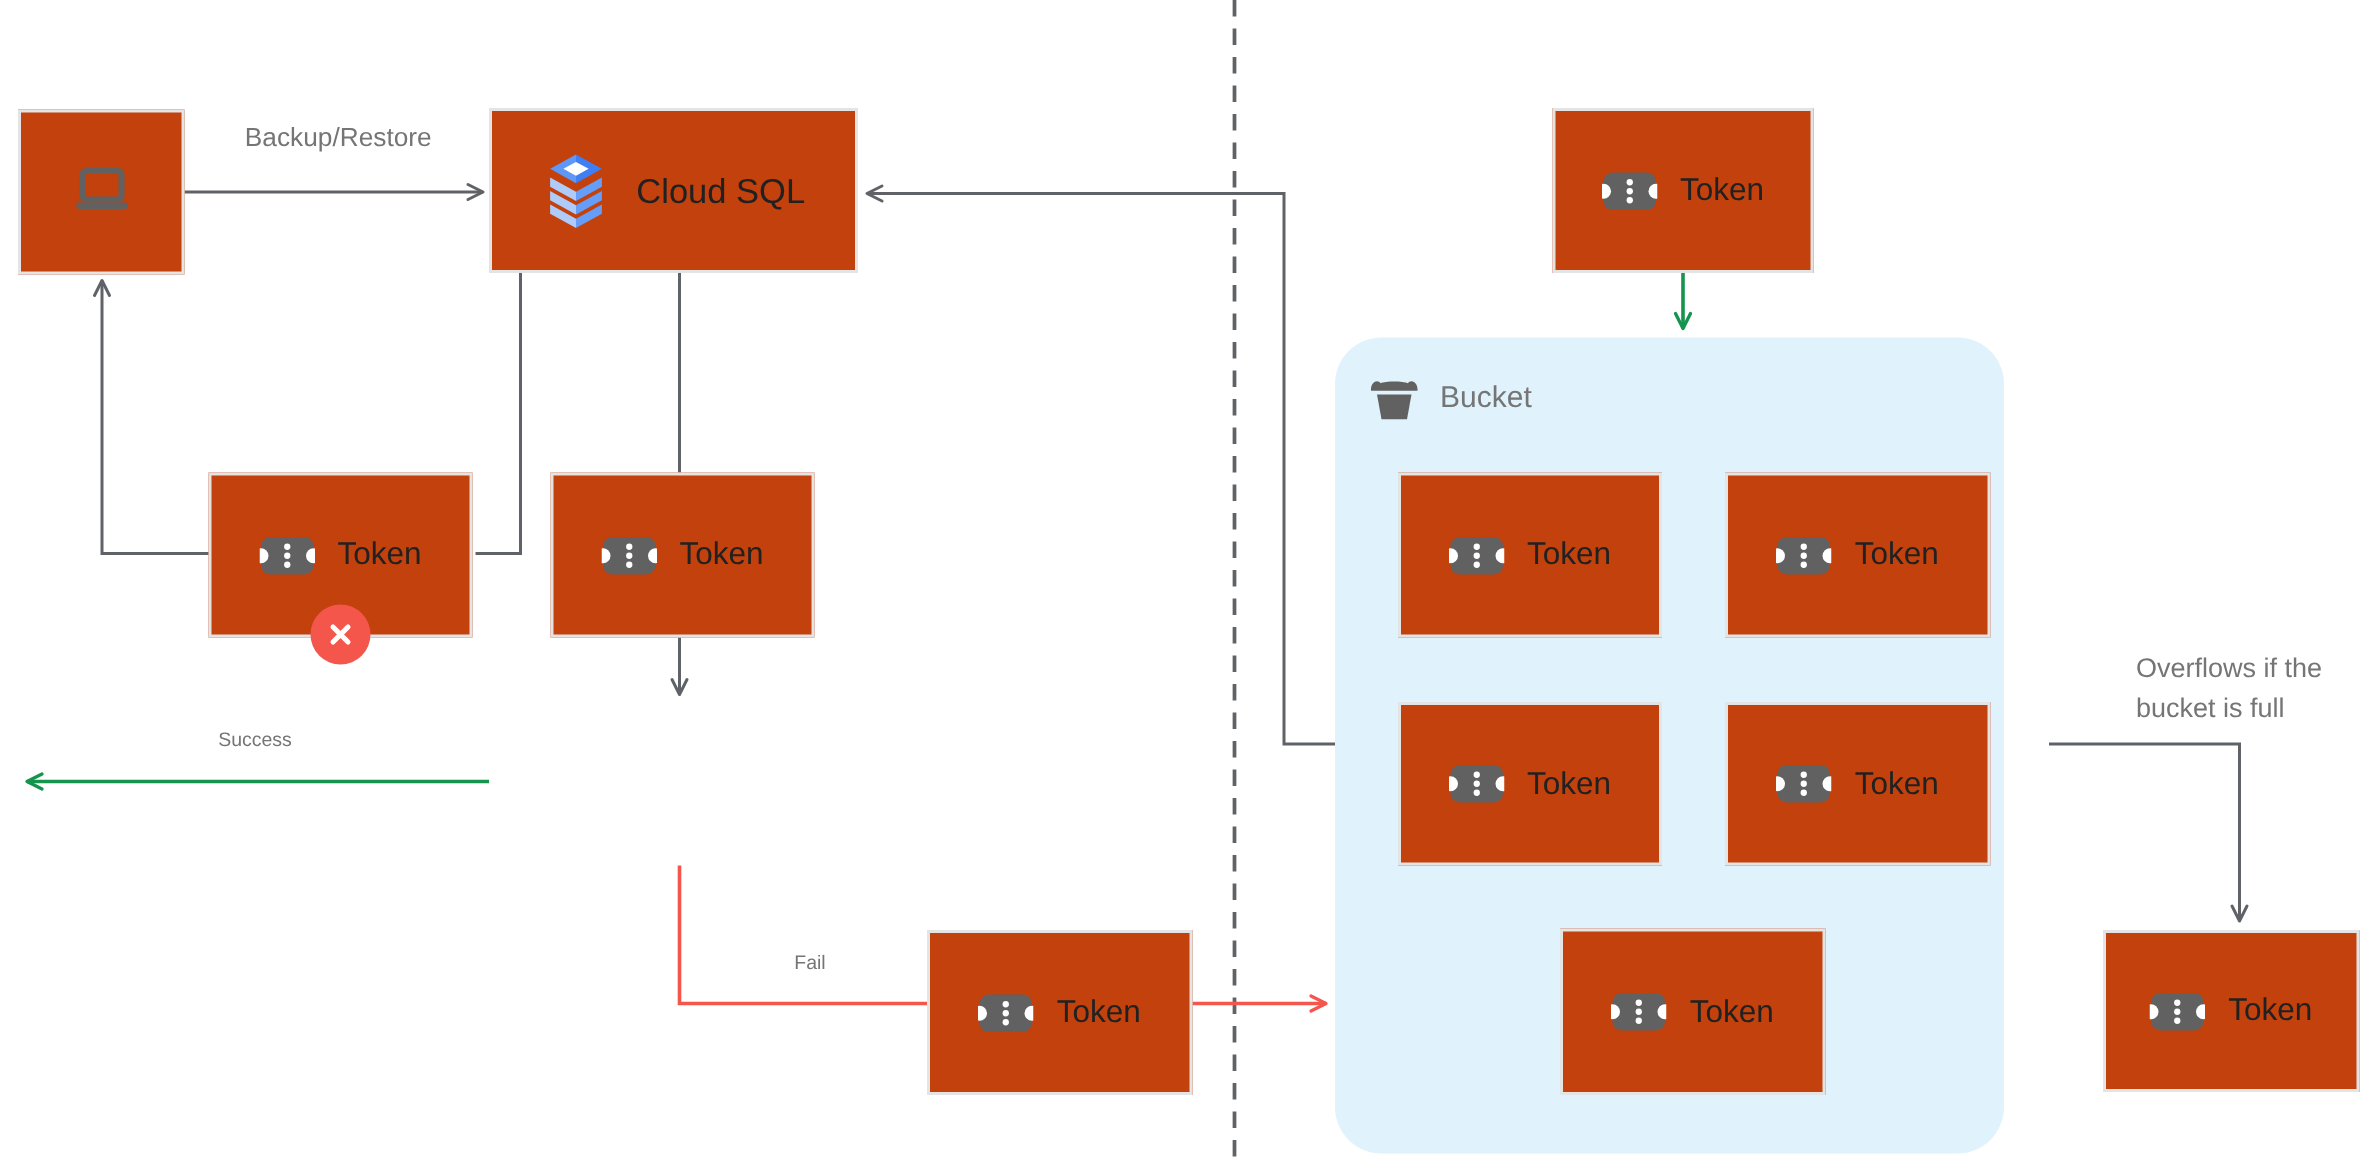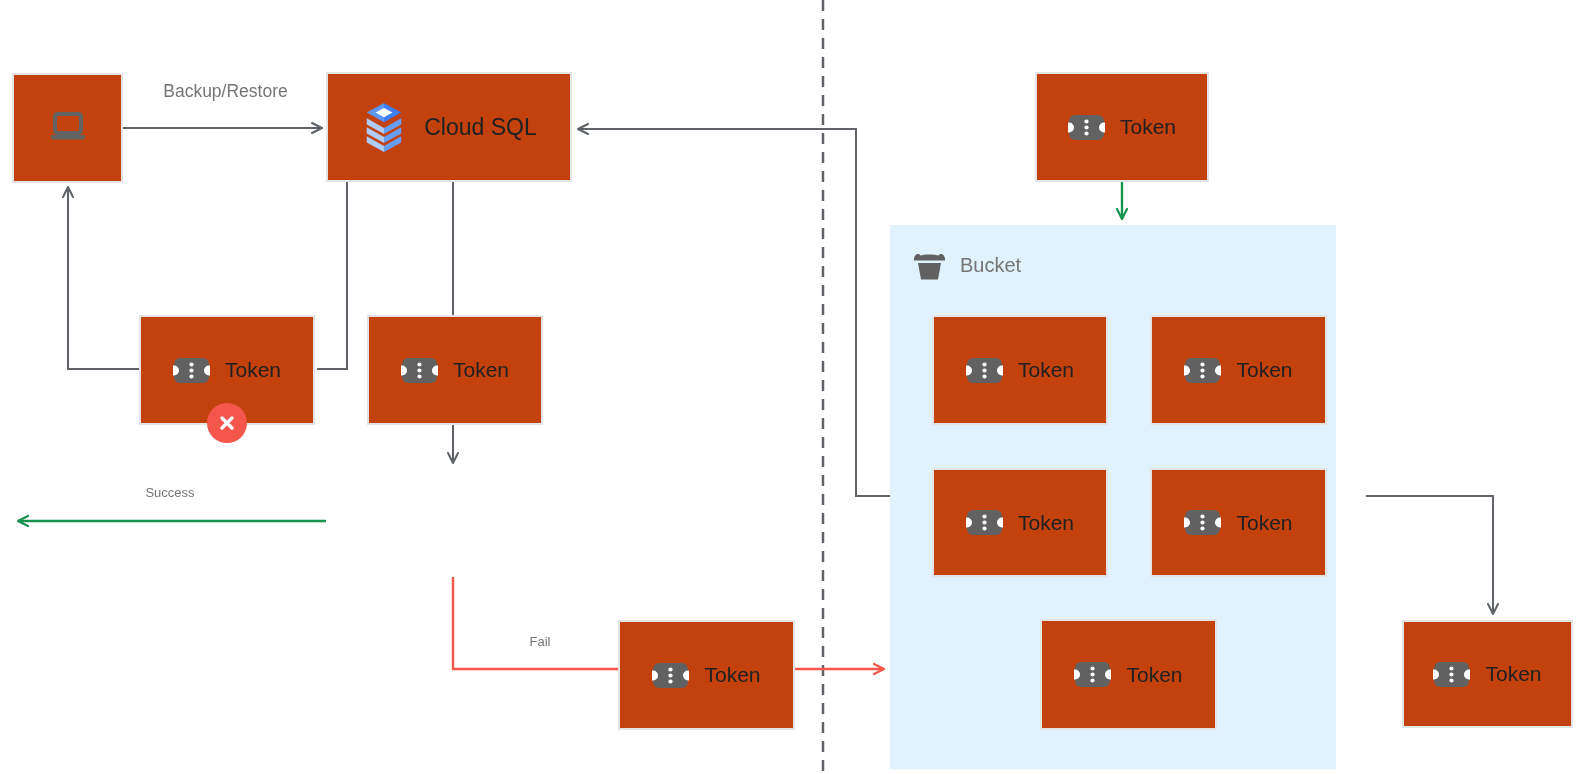--- a/index.html
+++ b/index.html
@@ -14,21 +14,21 @@
   }
   .node-label{font-size:21px;color:#212121;white-space:nowrap;}
   .cloudsql-label{font-size:23px;}
   .backup-text{display:flex;flex-direction:column;font-size:23px;line-height:28px;color:#212121;}
   .edge-label{position:absolute;color:#757575;font-size:13px;z-index:1;white-space:nowrap;}
   .edge-label.small{font-size:17.5px;}
   .title{
     position:absolute;left:1035px;top:10px;width:336px;text-align:center;
     font-size:27px;font-weight:700;color:#202124;z-index:1;letter-spacing:.2px;
   }
-  .bucket{position:absolute;left:890px;top:225px;width:446px;height:544px;background:#e0f2fc;z-index:0;}
+  .bucket{position:absolute;left:890px;top:225px;width:446px;height:544px;background:#e0f2fc;z-index:0;border-radius:31px;}
   .bucket-header{position:absolute;left:22px;top:25px;display:flex;align-items:center;gap:13px;color:#757575;font-size:20px;}
   .bucket .node{position:absolute;}
   svg.lines{position:absolute;left:0;top:0;z-index:1;pointer-events:none;}
   .badge{
     position:absolute;left:207px;top:403px;width:40px;height:40px;border-radius:50%;
     background:#f4564c;display:flex;align-items:center;justify-content:center;z-index:3;
   }
   .defs-hidden{position:absolute;width:0;height:0;overflow:hidden;}
   .overflow-note{position:absolute;left:1424px;top:432px;line-height:27px;z-index:1;}
 </style>
@@ -135,20 +135,24 @@
     <path d="M326 521 H18" stroke="#16944e" stroke-width="2.4" fill="none" marker-end="url(#ah-s)"></path>
     <path d="M1122 182 V219" stroke="#16944e" stroke-width="2.4" fill="none" marker-end="url(#ah-s)"></path>
     <path d="M453 577 V669 H618" stroke="#f4564c" stroke-width="2.4" fill="none"></path>
     <path d="M795 669 H884" stroke="#f4564c" stroke-width="2.4" fill="none" marker-end="url(#ah-f)"></path>
   </svg>
 
 
   <div class="edge-label small" style="left:128px;top:81px;width:195px;text-align:center;">Backup/Restore</div>
   <div class="edge-label" style="left:85px;top:485px;width:170px;text-align:center;">Success</div>
   <div class="edge-label" style="left:505px;top:634px;width:70px;text-align:center;">Fail</div>
+  <div class="edge-label overflow-note" style="font-size:18px;">
+    <div>Overflows if the</div>
+    <div>bucket is full</div>
+  </div>
 
   <div class="node" style="left:12px;top:73px;width:111px;height:110px;">
     <svg width="44" height="36">
         <use href="#sym-laptop"></use>
       </svg>
   </div>
 
   <div class="node" style="left:326px;top:72px;width:246px;height:110px;gap:17px;">
     <svg width="46" height="53">
         <use href="#sym-cloudsql"></use>

